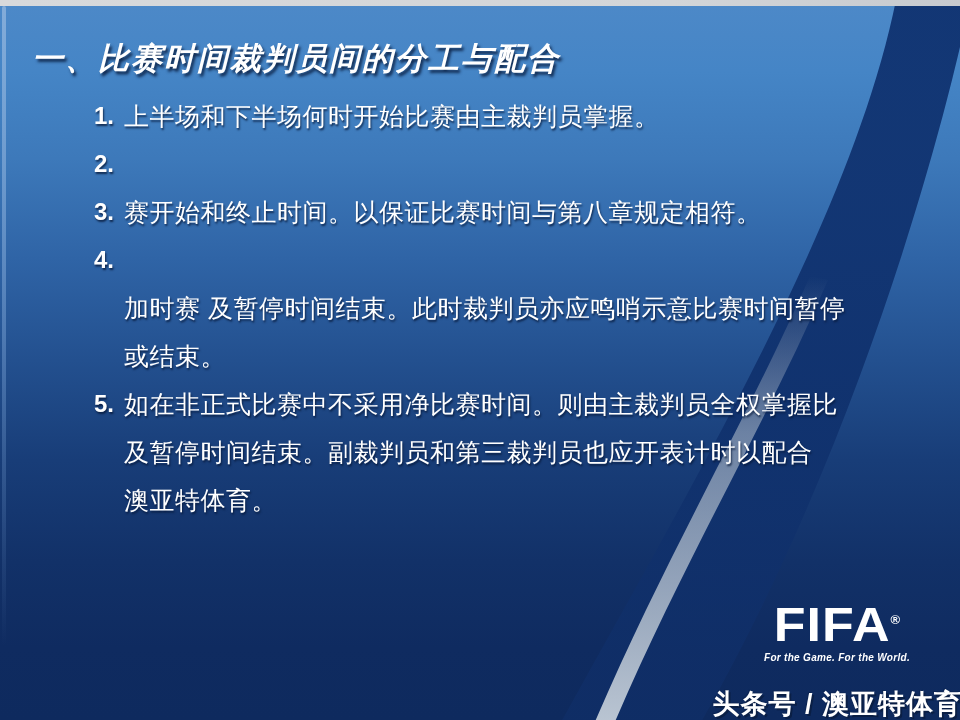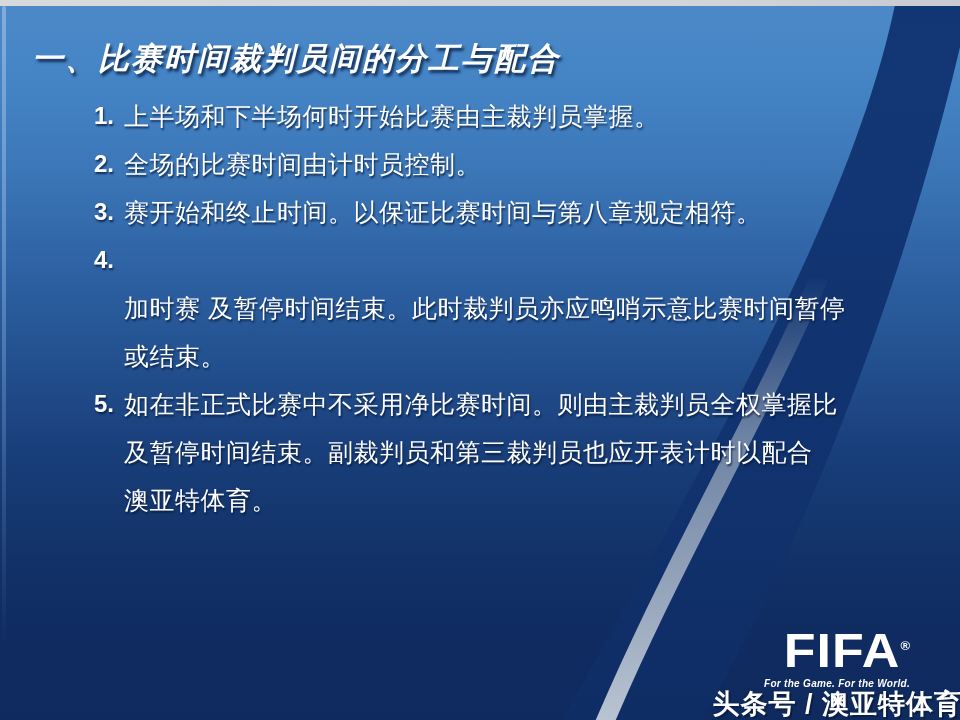--- a/index.html
+++ b/index.html
@@ -34,21 +34,21 @@
   .num{
     width:30px;flex:0 0 30px;
     font-size:24px;font-weight:bold;color:#ffffff;
     text-shadow:1px 2px 2px rgba(6,24,56,.8);
   }
   .txt{
     font-size:25px;font-weight:normal;color:#ffffff;
     letter-spacing:.5px;white-space:nowrap;
     text-shadow:1px 2px 2px rgba(6,24,56,.8);
   }
-  .fifa{position:absolute;right:64px;top:622px;text-align:right;}
+  .fifa{position:absolute;right:64px;top:596px;text-align:center;}
   .fifa-word{
     font-size:52px;line-height:48px;font-weight:bold;color:#ffffff;
     letter-spacing:1px;transform:scaleY(.92);white-space:nowrap;
   }
   .fifa-word .reg{font-size:13px;vertical-align:super;letter-spacing:0;}
   .fifa-tag{
     margin-top:4px;font-size:10px;font-weight:bold;font-style:italic;
     color:#ffffff;letter-spacing:.3px;white-space:nowrap;
   }
   .watermark{
@@ -89,21 +89,20 @@
 
   <h1 class="title">一、比赛时间裁判员间的分工与配合</h1>
 
   <div class="items" id="items">
       <div class="line">
         <span class="num">1.</span>
         <span class="txt">上半场和下半场何时开始比赛由主裁判员掌握。</span>
       </div>
       <div class="line">
         <span class="num">2.</span>
-        <span class="txt">全场的比赛时间由计时员控制。</span>
       </div>
       <div class="line">
         <span class="num">3.</span>
         <span class="txt">赛开始和终止时间。以保证比赛时间与第八章规定相符。</span>
       </div>
       <div class="line">
         <span class="num">4.</span>
       </div>
       <div class="line">
         <span class="num"></span>

